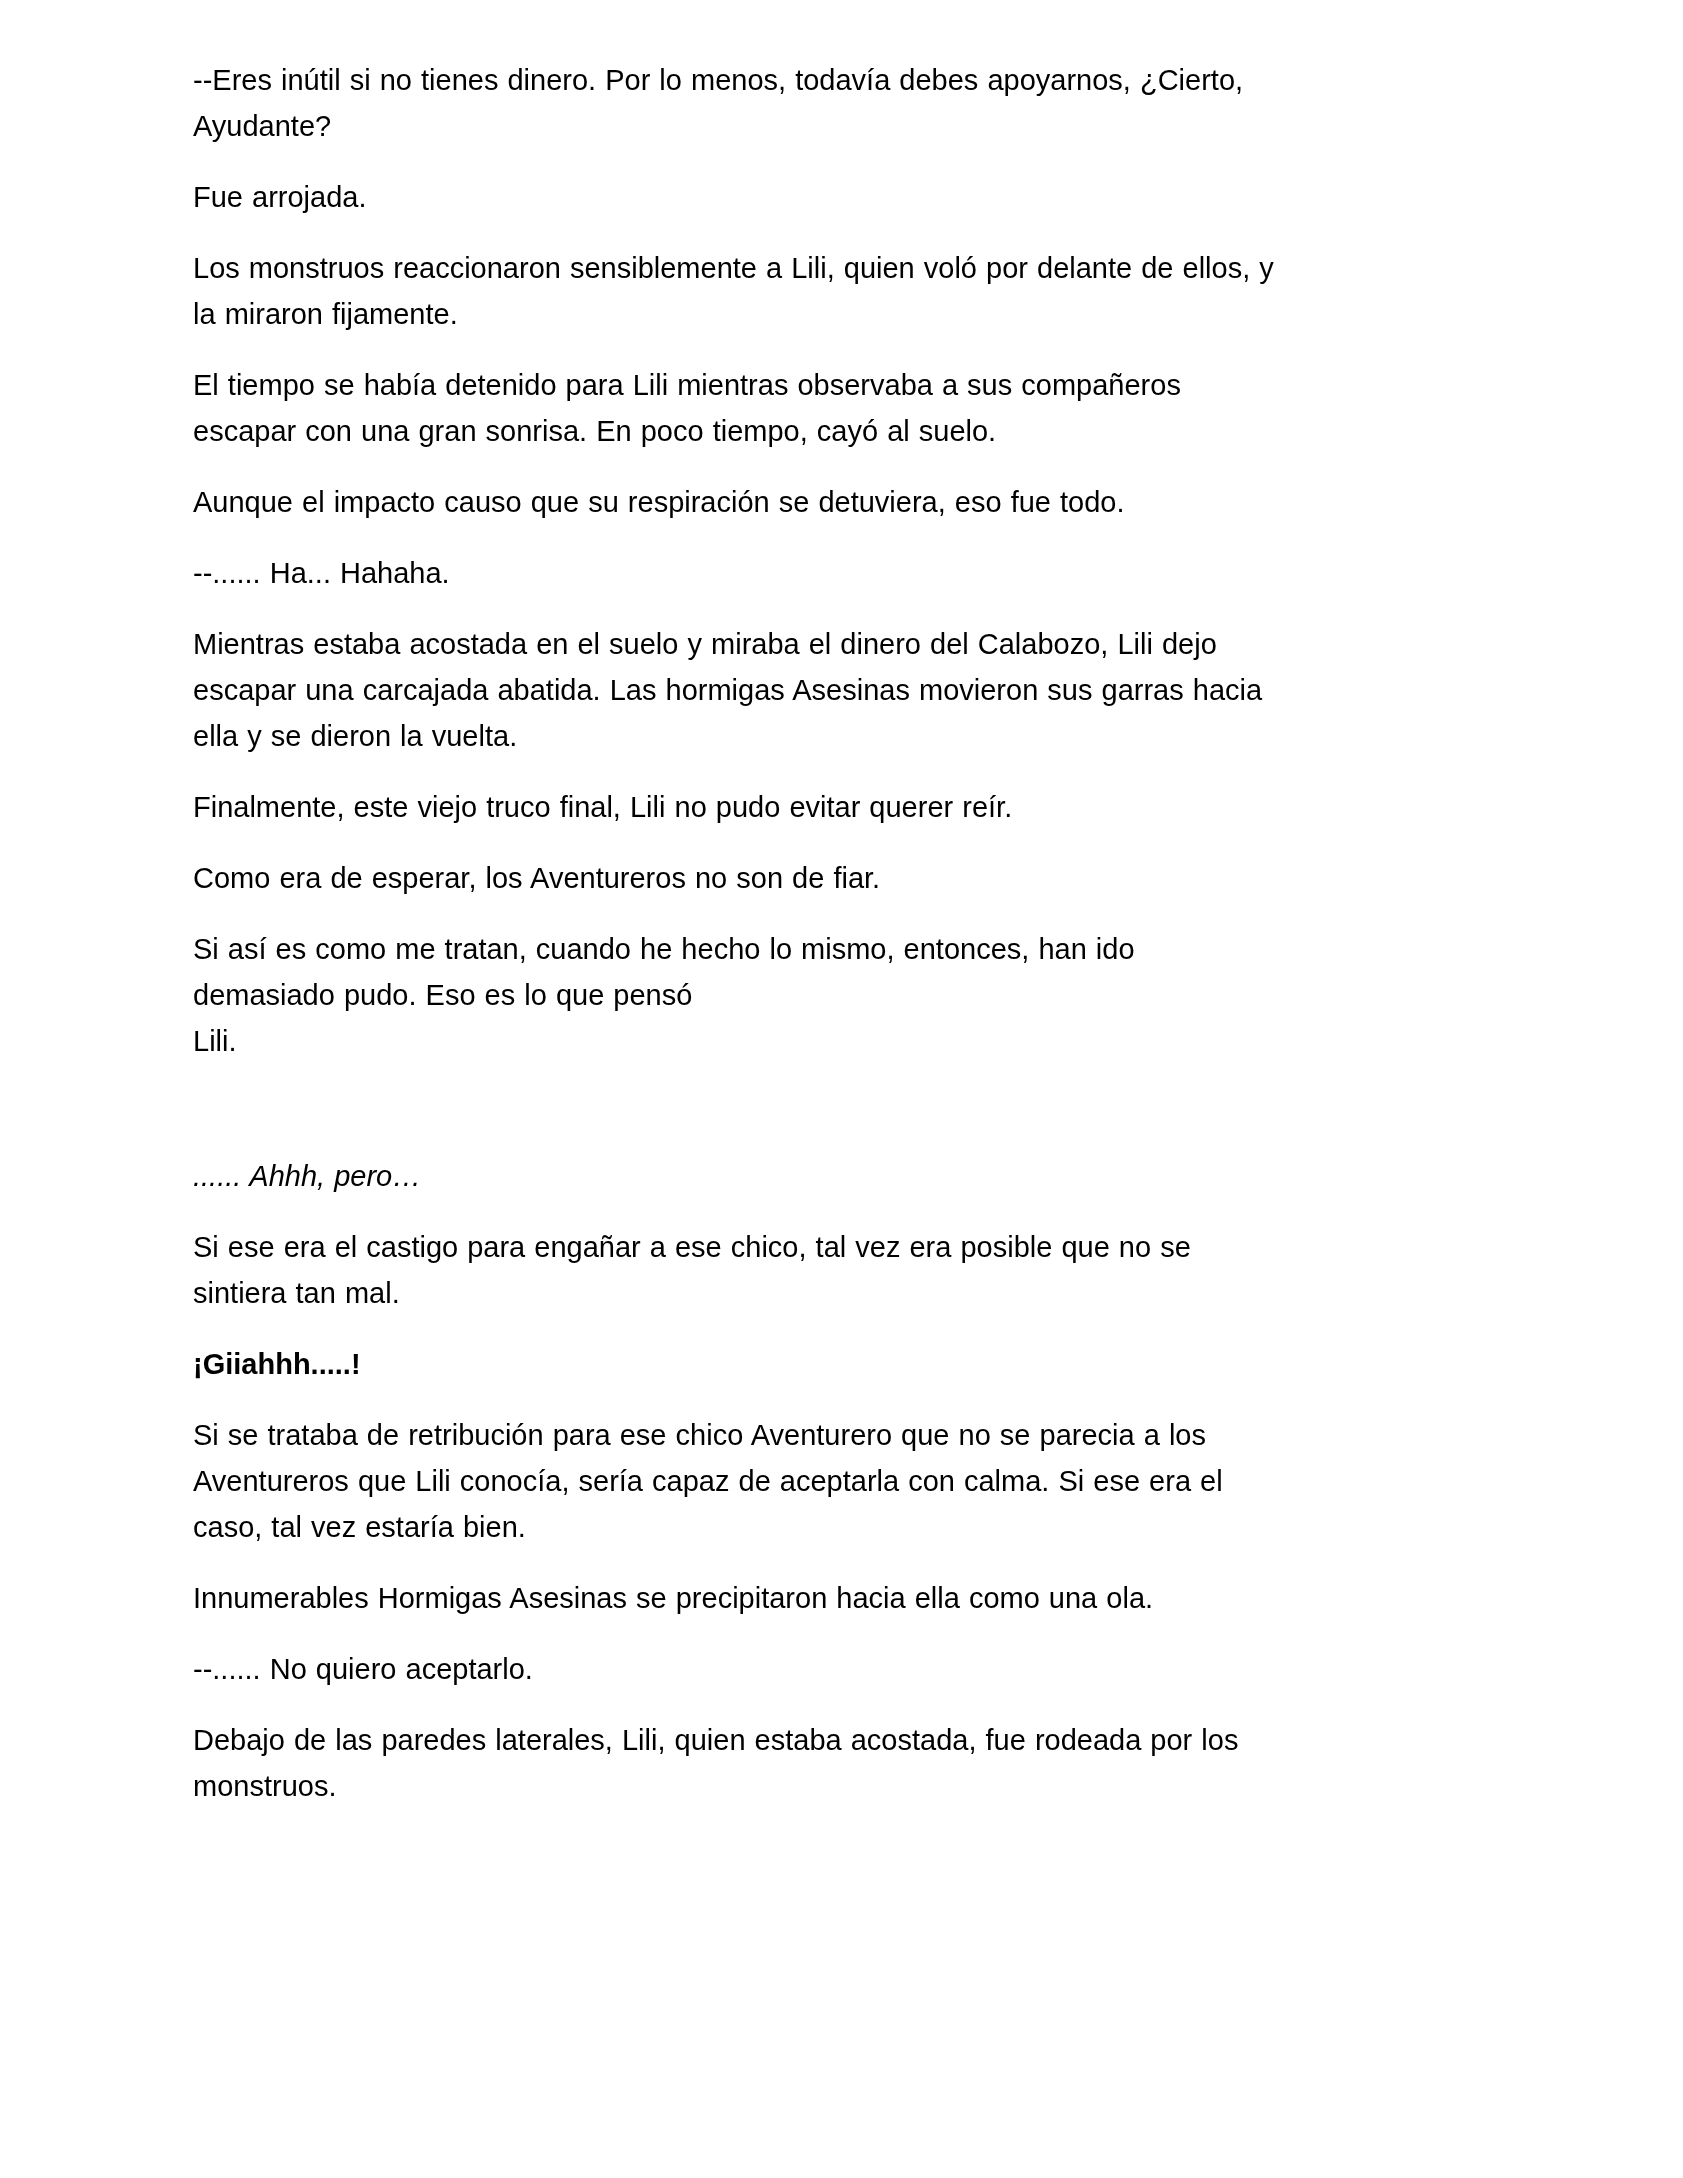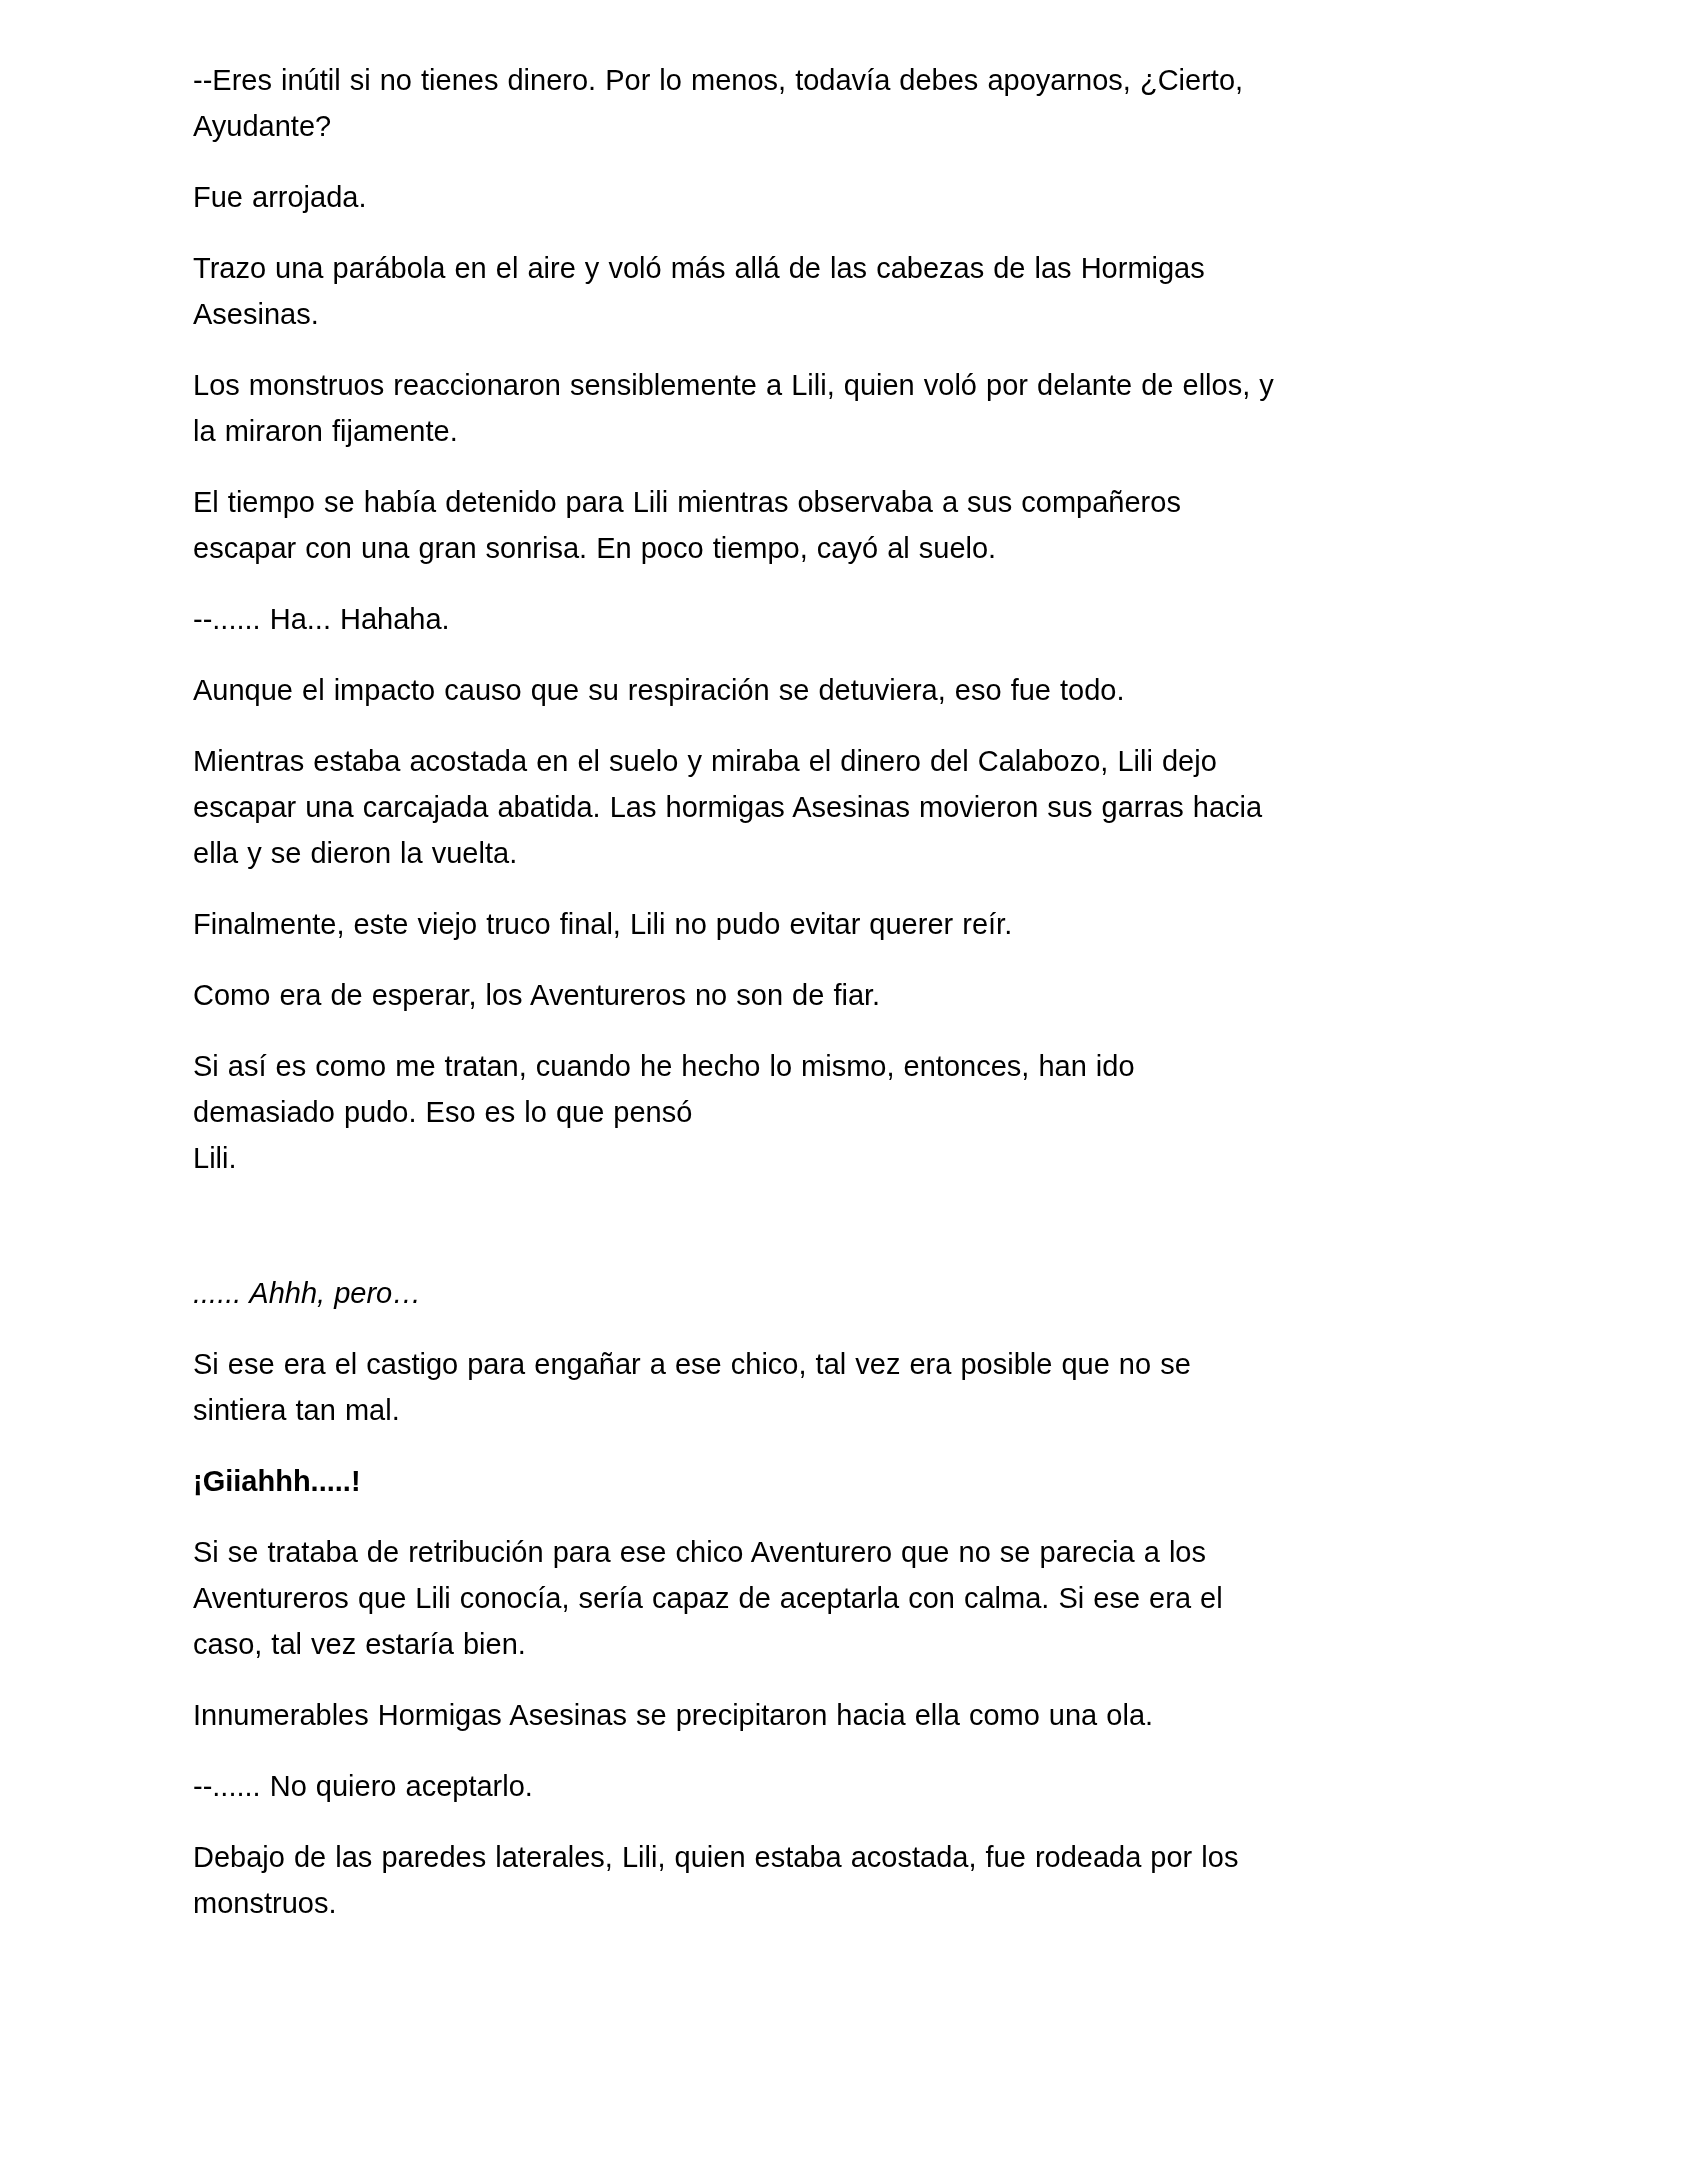--- a/index.html
+++ b/index.html
@@ -38,28 +38,26 @@
   
   .gap-before { margin-top: 89px; }
 </style>
 </head>
 <body>
 
 <main class="page">
   <div class="para">--Eres inútil si no tienes dinero. Por lo menos, todavía debes apoyarnos, ¿Cierto,
 Ayudante?</div>
   <div class="para">Fue arrojada.</div>
-  <div class="para">Trazo una parábola en el aire y voló más allá de las cabezas de las Hormigas
-Asesinas.</div>
   <div class="para">Los monstruos reaccionaron sensiblemente a Lili, quien voló por delante de ellos, y
 la miraron fijamente.</div>
   <div class="para">El tiempo se había detenido para Lili mientras observaba a sus compañeros
 escapar con una gran sonrisa. En poco tiempo, cayó al suelo.</div>
+  <div class="para">Aunque el impacto causo que su respiración se detuviera, eso fue todo.</div>
   <div class="para">--...... Ha... Hahaha.</div>
-  <div class="para">Aunque el impacto causo que su respiración se detuviera, eso fue todo.</div>
   <div class="para">Mientras estaba acostada en el suelo y miraba el dinero del Calabozo, Lili dejo
 escapar una carcajada abatida. Las hormigas Asesinas movieron sus garras hacia
 ella y se dieron la vuelta.</div>
   <div class="para">Finalmente, este viejo truco final, Lili no pudo evitar querer reír.</div>
   <div class="para">Como era de esperar, los Aventureros no son de fiar.</div>
   <div class="para">Si así es como me tratan, cuando he hecho lo mismo, entonces, han ido
 demasiado pudo. Eso es lo que pensó
 Lili.</div>
   <div class="para italic gap-before">...... Ahhh, pero…</div>
   <div class="para">Si ese era el castigo para engañar a ese chico, tal vez era posible que no se

